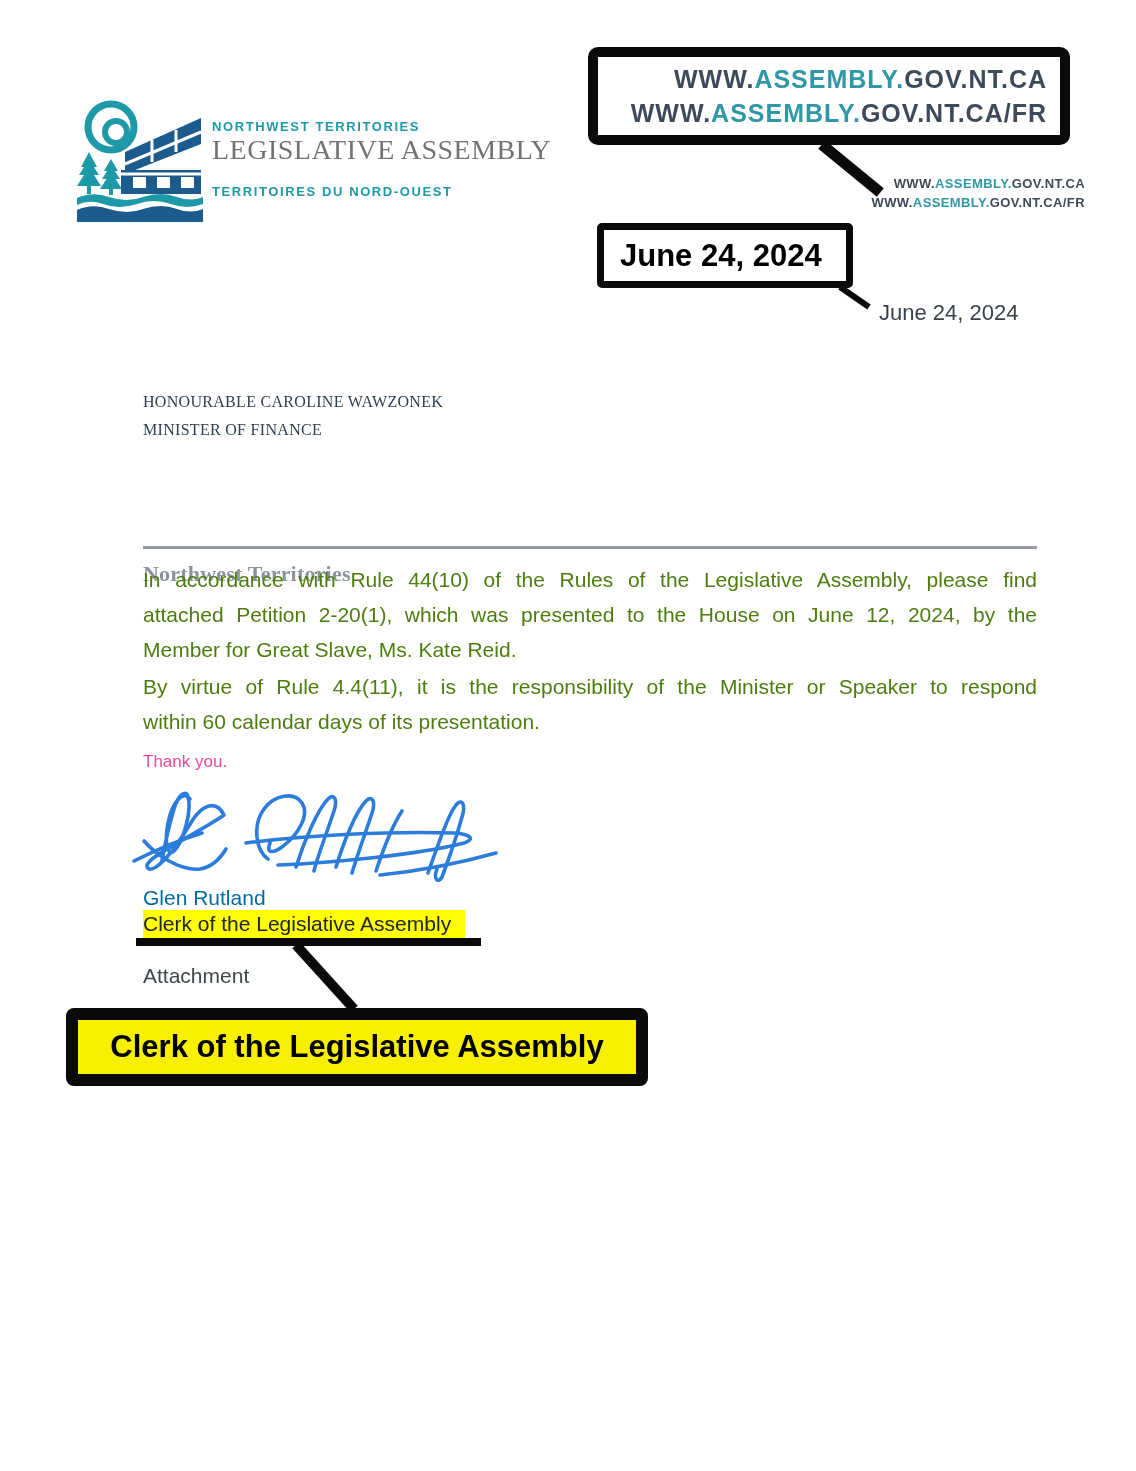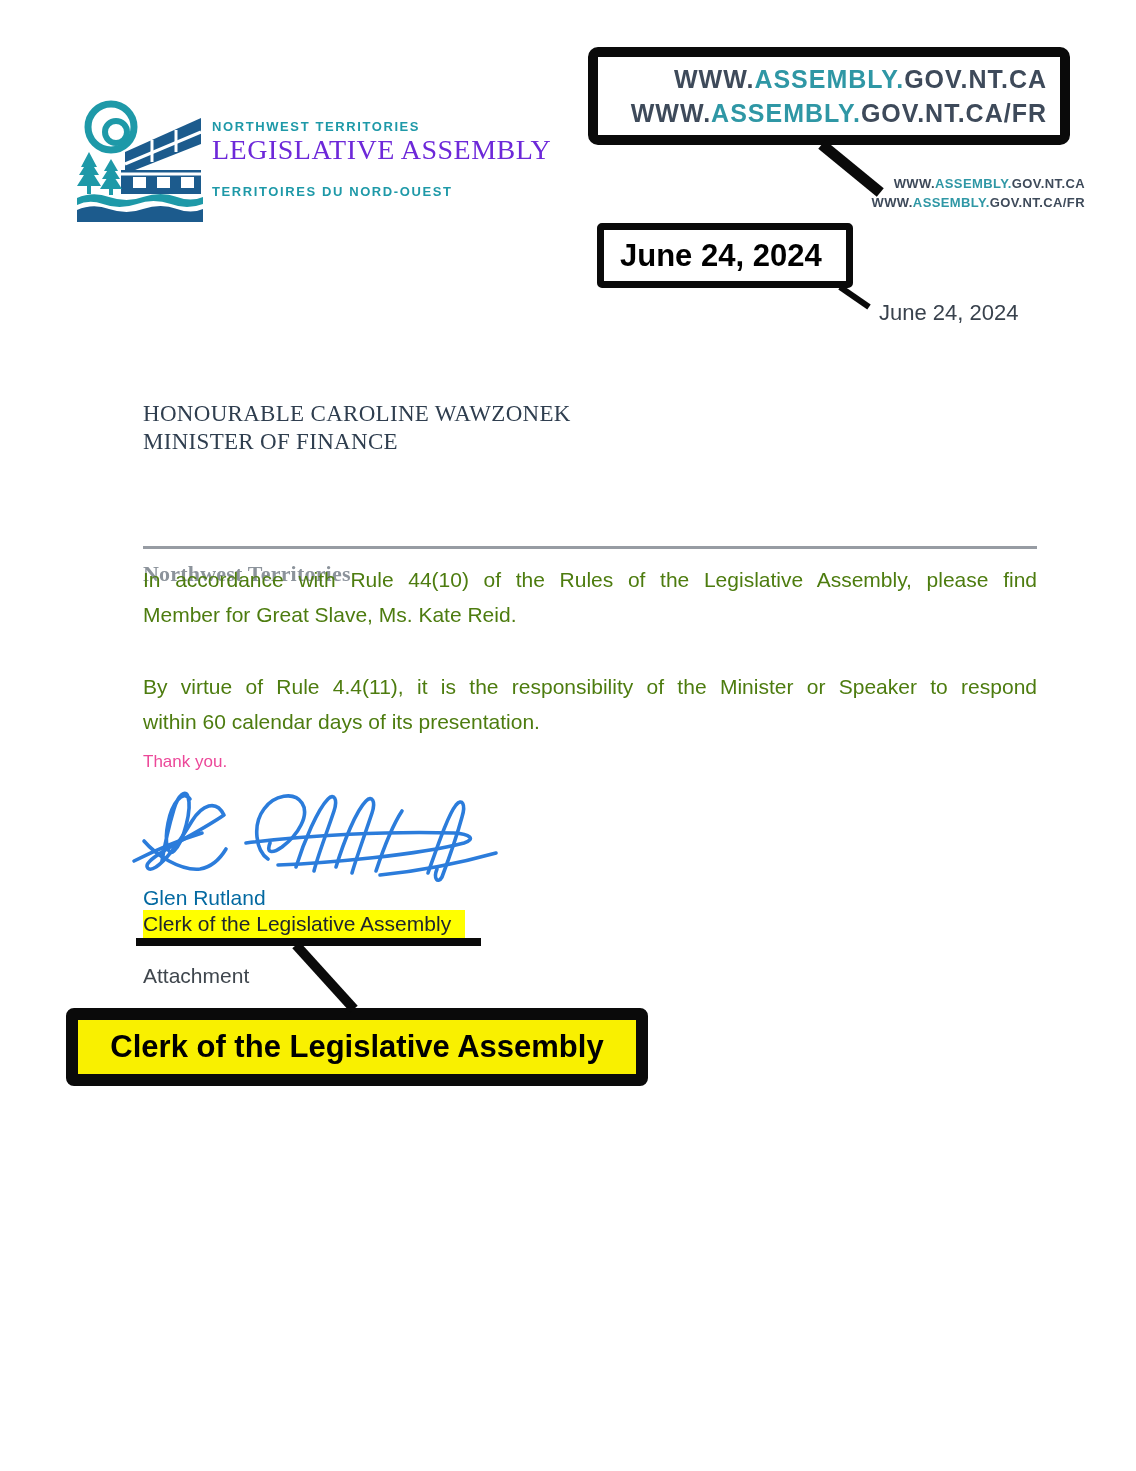--- a/index.html
+++ b/index.html
@@ -5,21 +5,21 @@
   html,body { margin:0; padding:0; background:#ffffff; }
   .page {
     position:relative; width:1136px; height:1471px; background:#ffffff;
     font-family:"Liberation Sans", sans-serif; overflow:hidden;
   }
 
   
   .logo-icon { position:absolute; left:75px; top:98px; }
   .logo-text { position:absolute; left:212px; top:119px; }
   .lt-small { font-size:13px; font-weight:bold; letter-spacing:1.6px; color:#1E99A8; }
-  .lt-big   { font-family:"Liberation Serif", serif; font-size:28px; color:#6d28d9;
+  .lt-big   { font-family:"Liberation Serif", serif; font-size:28px; color:#737373;
               letter-spacing:0.5px; line-height:30px; margin-top:1px; }
   .lt-gap   { margin-top:19px; }
 
   
   .anno-url-box {
     position:absolute; left:588px; top:47px; width:482px; height:98px; box-sizing:border-box;
     border:10px solid #0a0a0a; border-radius:10px; background:#ffffff;
     display:flex; flex-direction:column; justify-content:center; align-items:flex-end;
     padding-right:13px; font-weight:bold; font-size:25px; letter-spacing:1px; line-height:34px;
   }
@@ -33,22 +33,22 @@
   .anno-date-box {
     position:absolute; left:597px; top:223px; width:256px; height:65px; box-sizing:border-box;
     border:7px solid #0a0a0a; border-radius:5px; background:#ffffff;
     display:flex; align-items:center; padding-left:16px;
     font-weight:bold; font-size:31px; color:#000000;
   }
 
   .doc-date { position:absolute; left:879px; top:300px; font-size:22px; color:#39424D; }
 
   
-  .addressee { position:absolute; left:143px; top:400px;
-    font-family:"Liberation Serif", serif; font-size:23px; line-height:28px;
+  .addressee { position:absolute; left:143px; top:388px;
+    font-family:"Liberation Serif", serif; font-size:16px; line-height:28px;
     color:#2F3E4F; letter-spacing:0.3px; }
 
   .subject { position:absolute; left:143px; top:486px; width:894px;
     font-family:"Liberation Serif", serif; font-weight:bold; font-size:22px;
     line-height:35px; color:#8C939B; letter-spacing:0.2px; white-space:pre-wrap; }
   .subject-rule { position:absolute; left:143px; top:546px; width:894px; height:3px;
     background:#979CA3; }
 
   .para { position:absolute; left:143px; width:894px; font-size:21px; line-height:35px;
     color:#4d7c0f; }
@@ -136,20 +136,21 @@
     <div>MINISTER OF FINANCE</div>
   </div>
 
   <div class="subject">
     <div>Northwest Territories</div>
   </div>
   <div class="subject-rule"></div>
 
   <div class="para para1">
     <div class="jl">In accordance with Rule 44(10) of the Rules of the Legislative Assembly, please find</div>
+    <div class="jl">attached Petition 2-20(1), which was presented to the House on June 12, 2024, by the</div>
     <div class="jl jl-last">Member for Great Slave, Ms. Kate Reid.</div>
   </div>
 
   <div class="para para2">
     <div class="jl">By virtue of Rule 4.4(11), it is the responsibility of the Minister or Speaker to respond</div>
     <div class="jl jl-last">within 60 calendar days of its presentation.</div>
   </div>
 
   <div class="closing">Thank you.</div>
 

